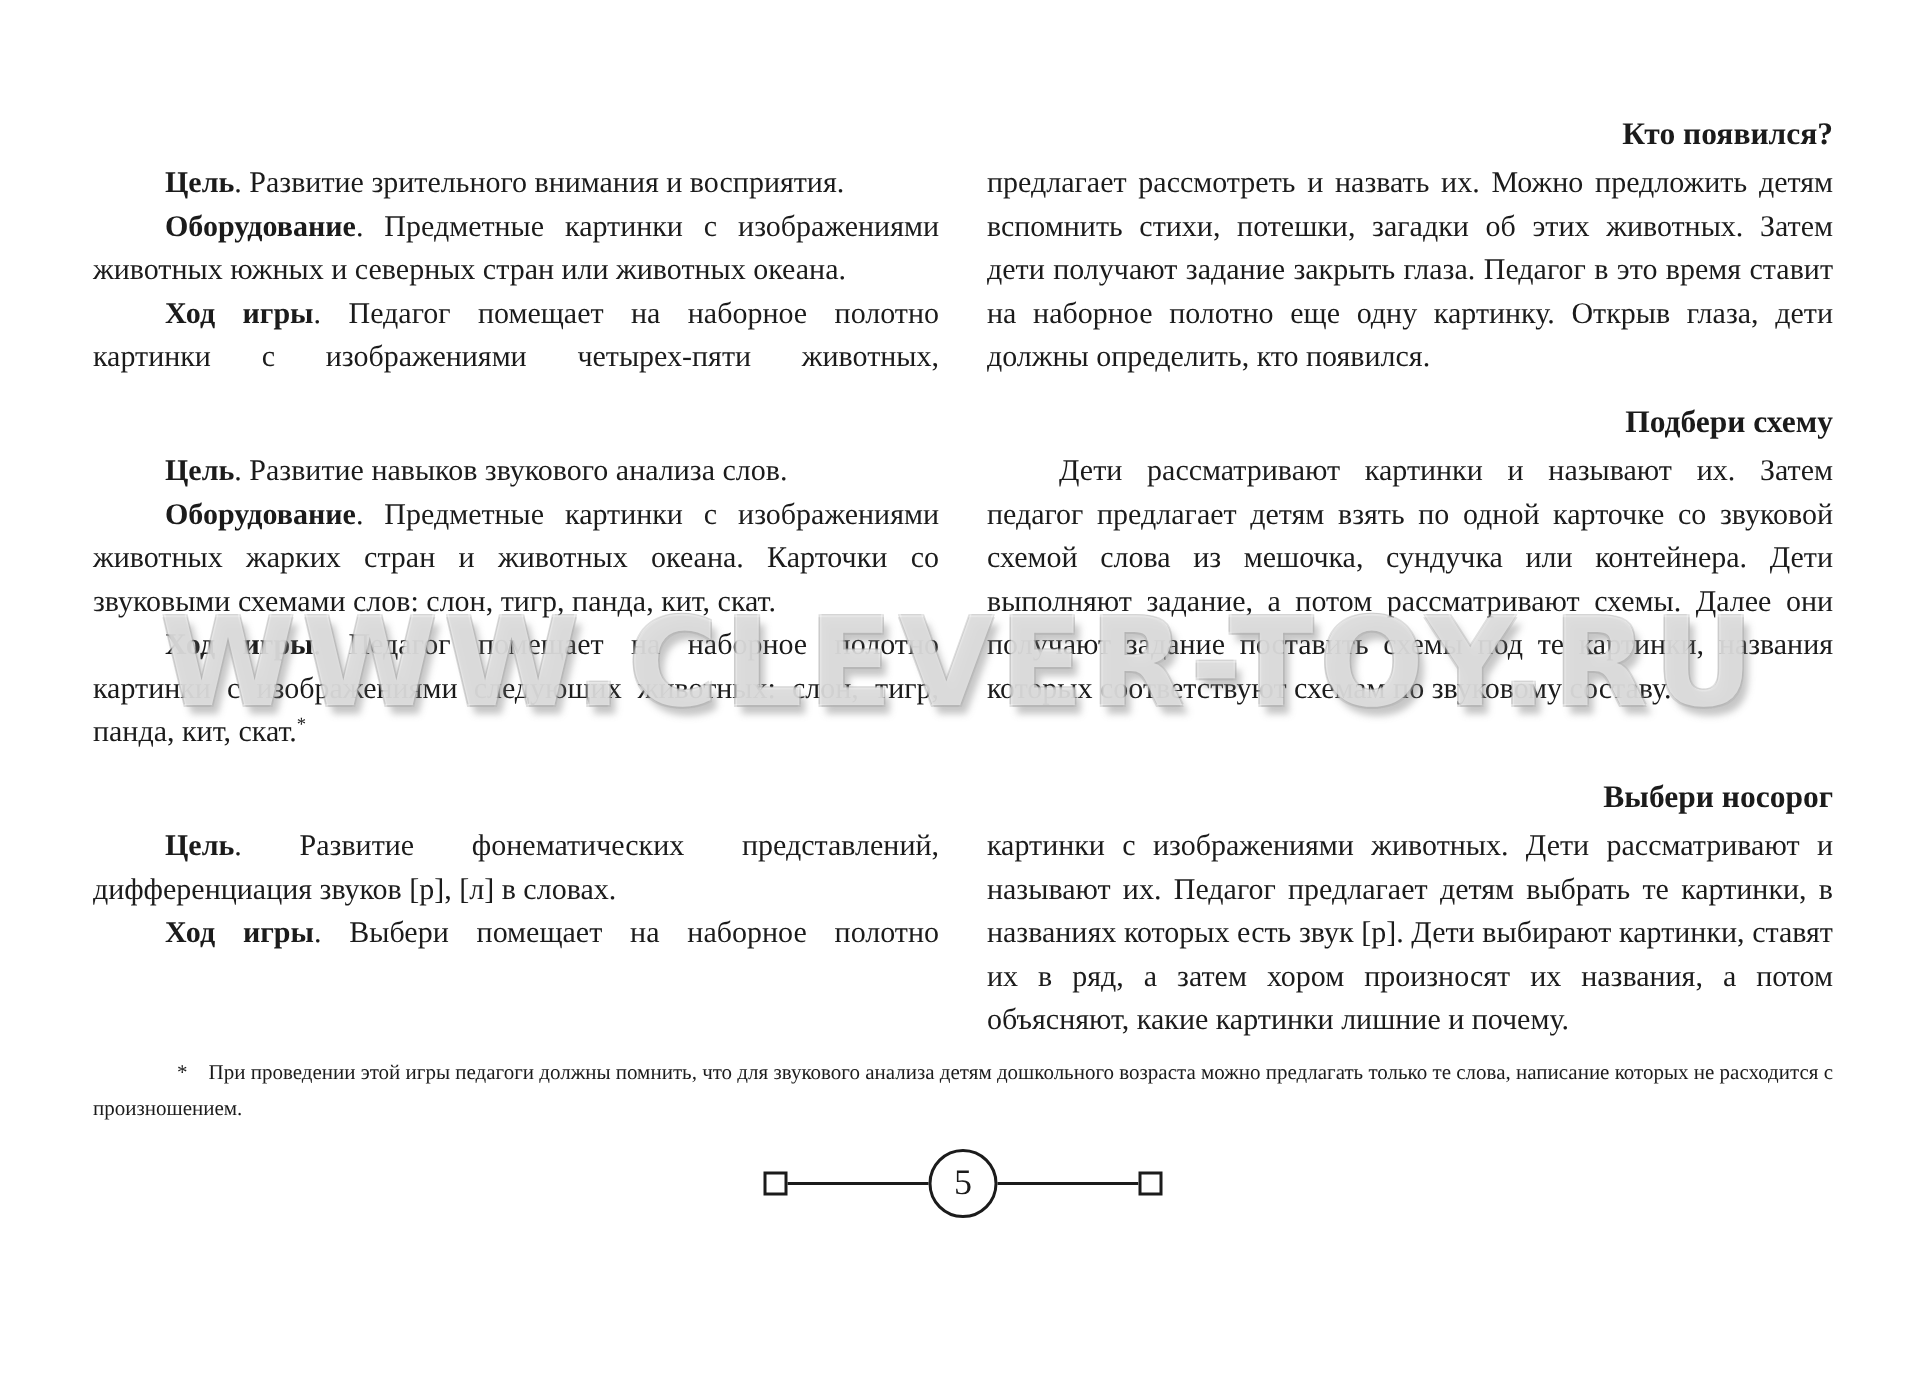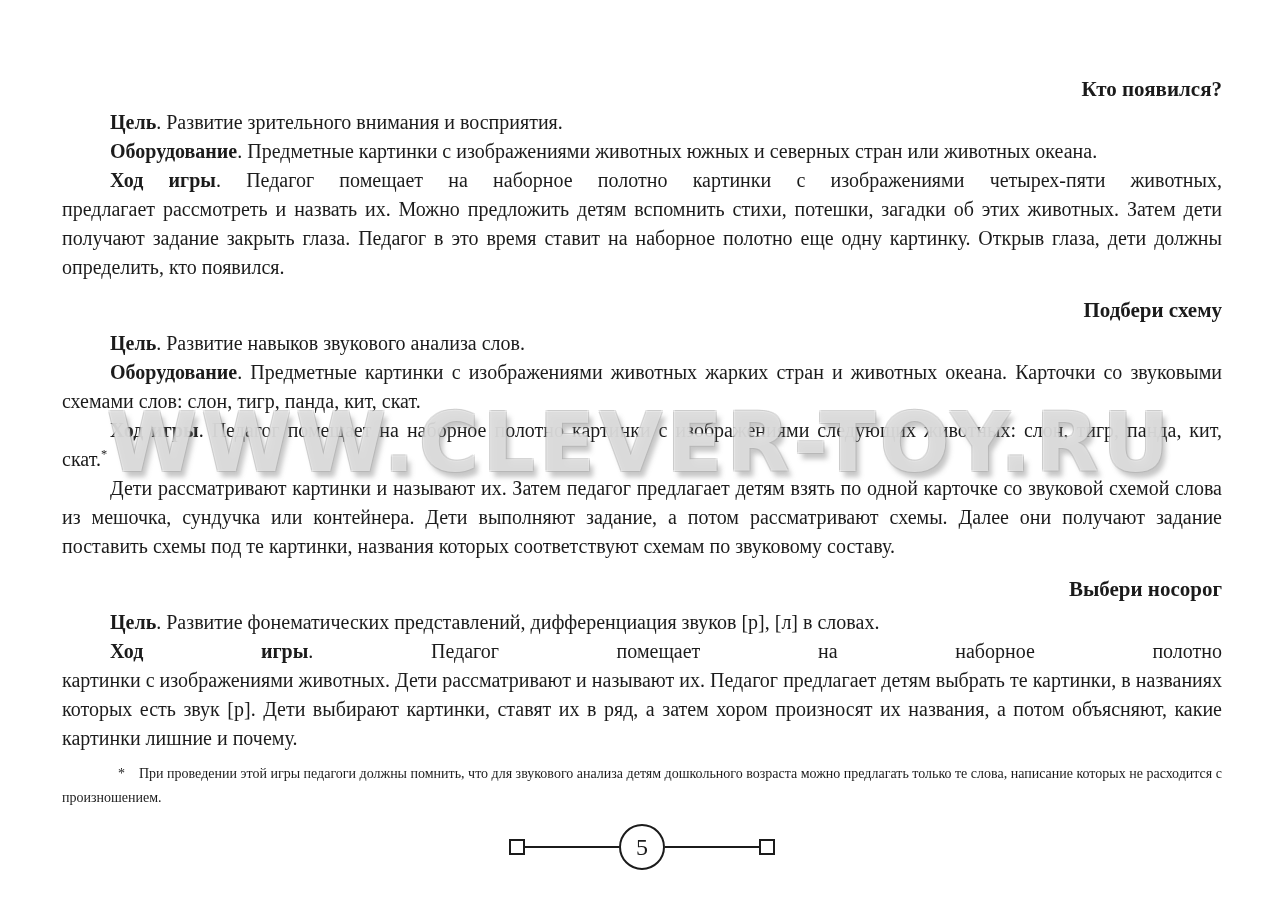--- a/index.html
+++ b/index.html
@@ -28,21 +28,21 @@
     font-size: 21px;
     line-height: 30px;
     font-weight: bold;
     text-align: right;
     margin: 0 0 4px 0;
   }
   .section { margin: 0; }
   .section + .section .section-title { margin-top: 13px; }
   .columns {
     display: grid;
-    grid-template-columns: 1fr;
+    grid-template-columns: 1fr 1fr;
     column-gap: 32px;
   }
   .col { min-width: 0; }
   p.para {
     margin: 0;
     text-align: justify;
   }
   p.lead { text-indent: 48px; }
   p.flush { text-indent: 0; }
   p.jlast { text-align-last: justify; }
@@ -151,21 +151,21 @@
         <p class="para lead"><span>Дети рассматривают картинки и называют их. Затем педагог предлагает детям взять по одной карточке со звуковой схемой слова из мешочка, сундучка или контейнера. Дети выполняют задание, а потом рассматривают схемы. Далее они получают задание поставить схемы под те картинки, названия которых соответствуют схемам по звуковому составу.</span></p>
       </div>
     </div>
   </div>
 
   <div class="section">
     <h2 class="section-title">Выбери носорог</h2>
     <div class="columns">
       <div class="col">
         <p class="para lead"><span class="plabel">Цель</span><span>. </span><span>Развитие фонематических представлений, дифференциация звуков [р], [л] в словах.</span></p>
-        <p class="para lead jlast"><span class="plabel">Ход игры</span><span>. </span><span>Педагог помещает на наборное полотно</span></p>
+        <p class="para lead jlast"><span class="plabel">Ход игры</span><span>. </span><span>Выбери помещает на наборное полотно</span></p>
       </div>
       <div class="col">
         <p class="para flush"><span>картинки с изображениями животных. Дети рассматривают и называют их. Педагог предлагает детям выбрать те картинки, в названиях которых есть звук [р]. Дети выбирают картинки, ставят их в ряд, а затем хором произносят их названия, а потом объясняют, какие картинки лишние и почему.</span></p>
       </div>
     </div>
   </div>
 
   <div class="footnote">
     <p><span class="fn-marker">*</span><span>При проведении этой игры педагоги должны помнить, что для звукового анализа детям дошкольного возраста можно предлагать только те слова, написание которых не расходится с произношением.</span></p>
   </div>

